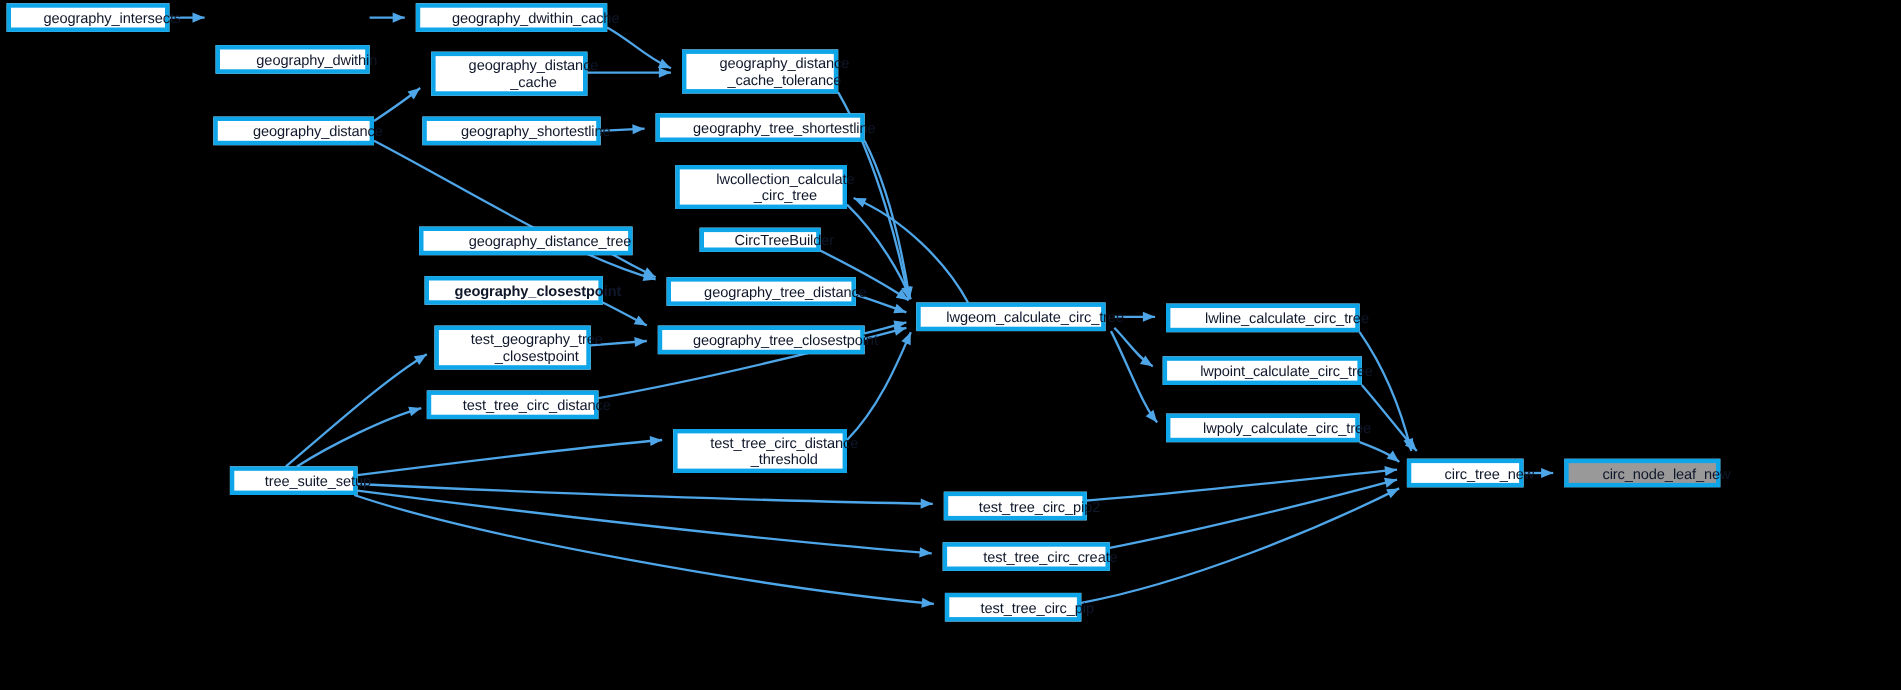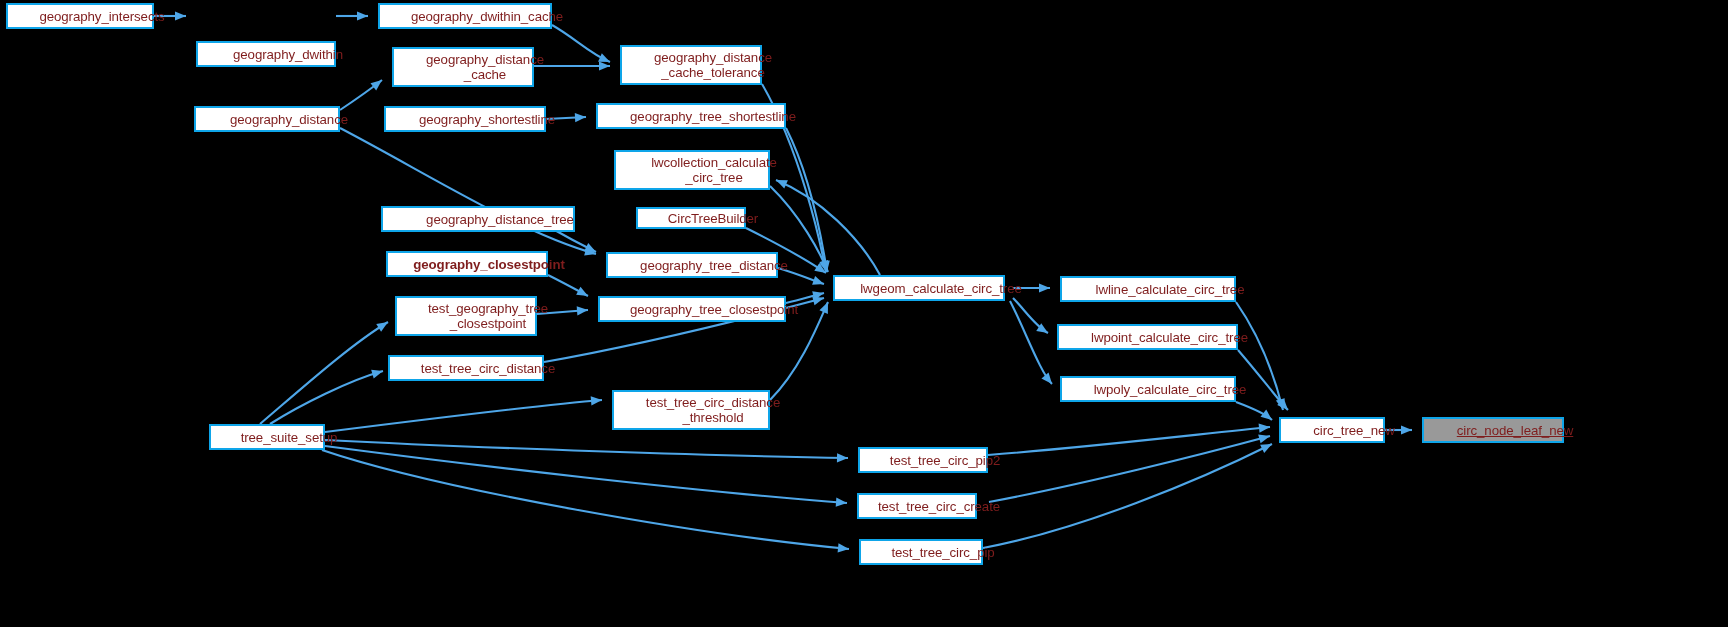--- a/index.html
+++ b/index.html
@@ -1,22 +1,22 @@
 <!DOCTYPE html>
 <html><head>
 <meta charset="utf-8">
 <style>
   html,body{margin:0;padding:0;background:#000;}
   #canvas{position:relative;width:1728px;height:627px;background:#000;overflow:hidden;}
   svg{position:absolute;left:0;top:0;width:1728px;height:627px;}
-  .node-box{position:absolute;box-sizing:border-box;border:2px solid #0ea5e9;
-    background:#fff;color:#7f1d1d;display:flex;align-items:center;justify-content:center;
+  .node-box{position:absolute;box-sizing:border-box;border:4px solid #0ea5e9;
+    background:#fff;color:#0f172a;display:flex;align-items:center;justify-content:center;
     text-align:center;font-family:"Liberation Sans",sans-serif;font-size:13.3px;
     line-height:15px;white-space:pre-line;letter-spacing:-0.1px;padding-left:44px;}
-  .node-box.highlight{background:#999999;text-decoration:underline;}
+  .node-box.highlight{background:#999999;}
   .edge{fill:none;stroke:#4ea6e8;stroke-width:2.1;}
   .arrowhead{fill:#4ea6e8;}
 </style>
 </head>
 <body>
 
 <div id="canvas">
   <svg id="edges-layer" xmlns="http://www.w3.org/2000/svg">
       <path d="M154,16 L186,16" class="edge"></path>
       <polygon points="186,16 175,11.4 175,20.6" class="arrowhead"></polygon>
@@ -111,18 +111,18 @@
       <div class="node-box" style="left: 598px; top: 296px; width: 188px; height: 26px;">geography_tree_closestpoint</div>
       <div class="node-box" style="left: 833px; top: 275px; width: 172px; height: 26px;">lwgeom_calculate_circ_tree</div>
       <div class="node-box" style="left: 1060px; top: 276px; width: 176px; height: 26px;">lwline_calculate_circ_tree</div>
       <div class="node-box" style="left: 1057px; top: 324px; width: 181px; height: 26px;">lwpoint_calculate_circ_tree</div>
       <div class="node-box" style="left: 1060px; top: 376px; width: 176px; height: 26px;">lwpoly_calculate_circ_tree</div>
       <div class="node-box" style="left: 388px; top: 355px; width: 156px; height: 26px;">test_tree_circ_distance</div>
       <div class="node-box" style="left: 612px; top: 390px; width: 158px; height: 40px;">test_tree_circ_distance
 _threshold</div>
       <div class="node-box" style="left: 209px; top: 424px; width: 116px; height: 26px;">tree_suite_setup</div>
       <div class="node-box" style="left: 858px; top: 447px; width: 130px; height: 26px;">test_tree_circ_pip2</div>
-      <div class="node-box" style="left: 857px; top: 493px; width: 120px; height: 26px;">test_tree_circ_create</div>
+      <div class="node-box" style="left: 857px; top: 493px; width: 152px; height: 26px;">test_tree_circ_create</div>
       <div class="node-box" style="left: 859px; top: 539px; width: 124px; height: 26px;">test_tree_circ_pip</div>
       <div class="node-box" style="left: 1279px; top: 417px; width: 106px; height: 26px;">circ_tree_new</div>
       <div class="node-box highlight" style="left: 1422px; top: 417px; width: 142px; height: 26px;">circ_node_leaf_new</div>
     </div>
 </div>
 
 </body></html>

